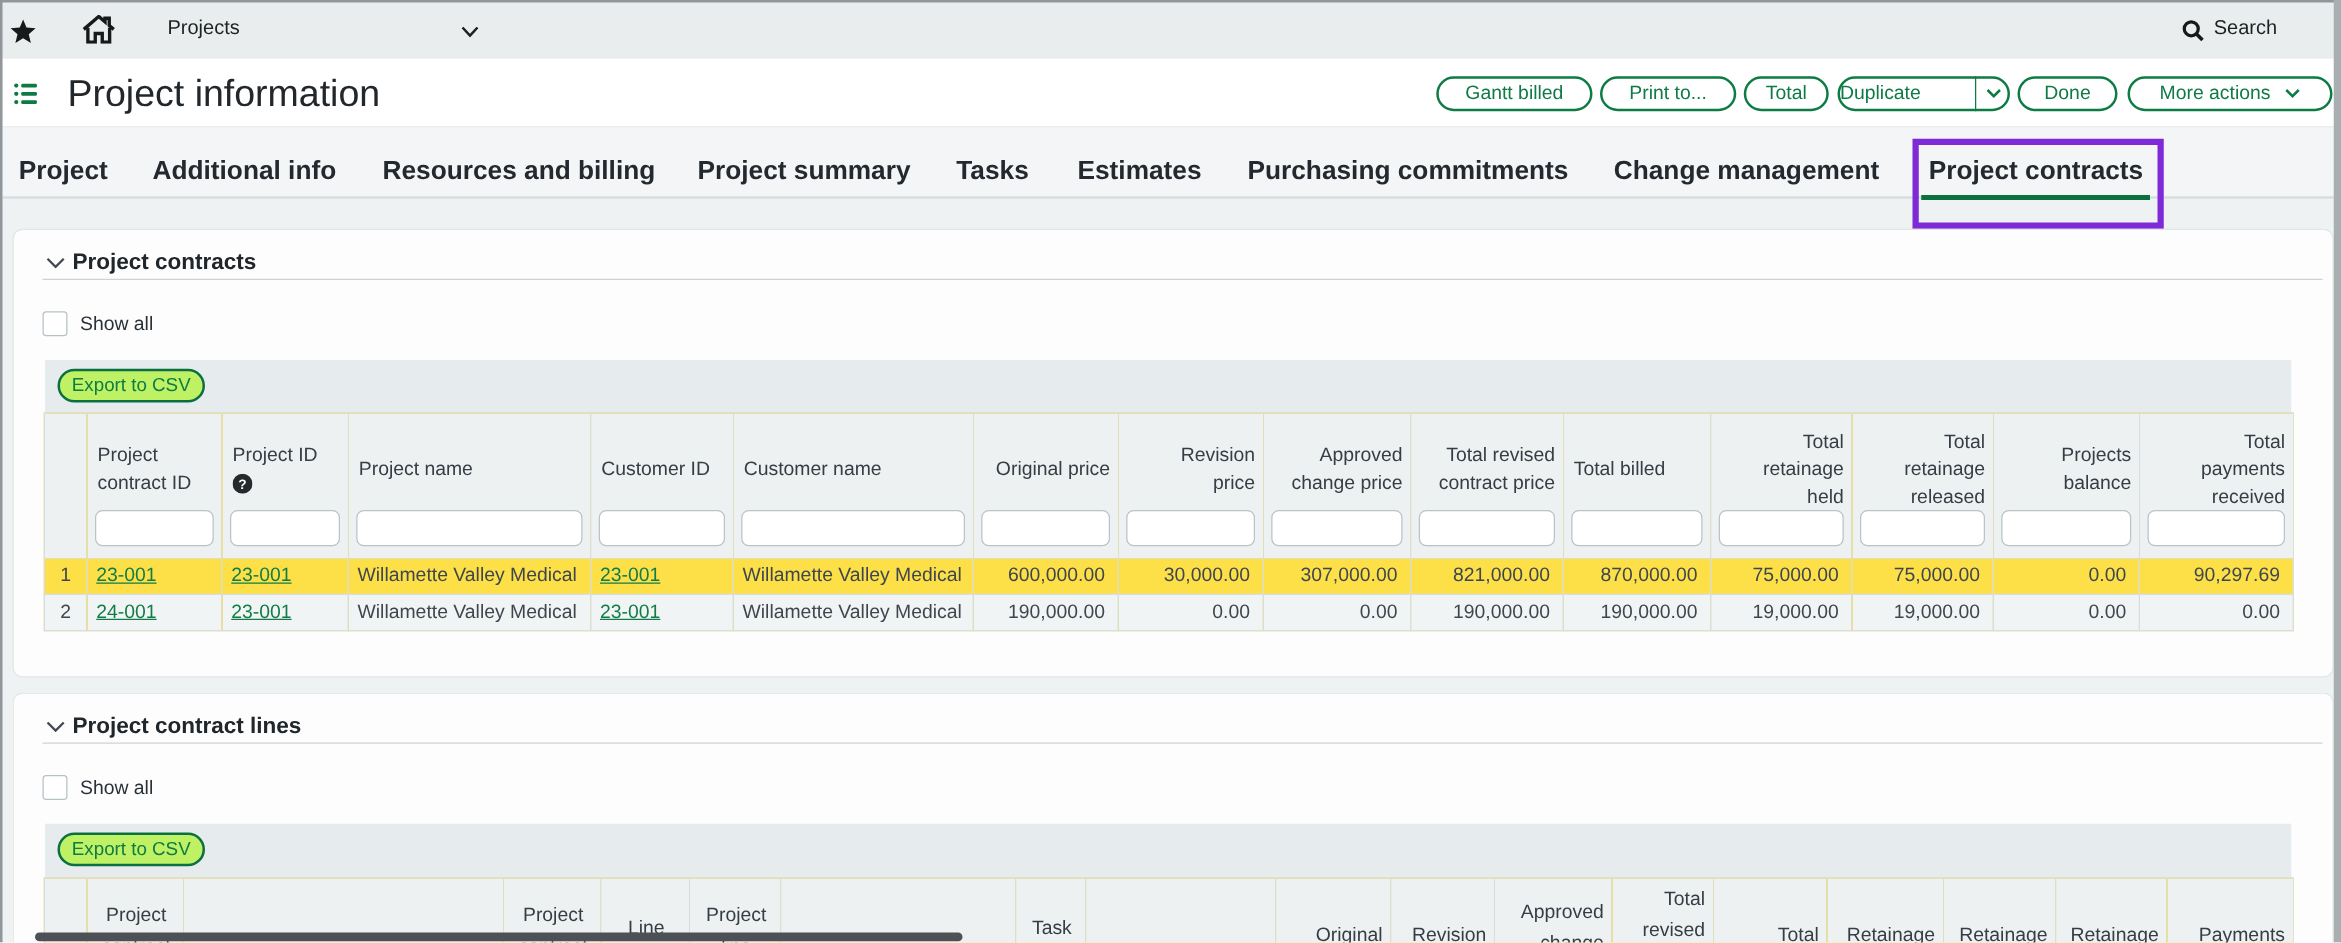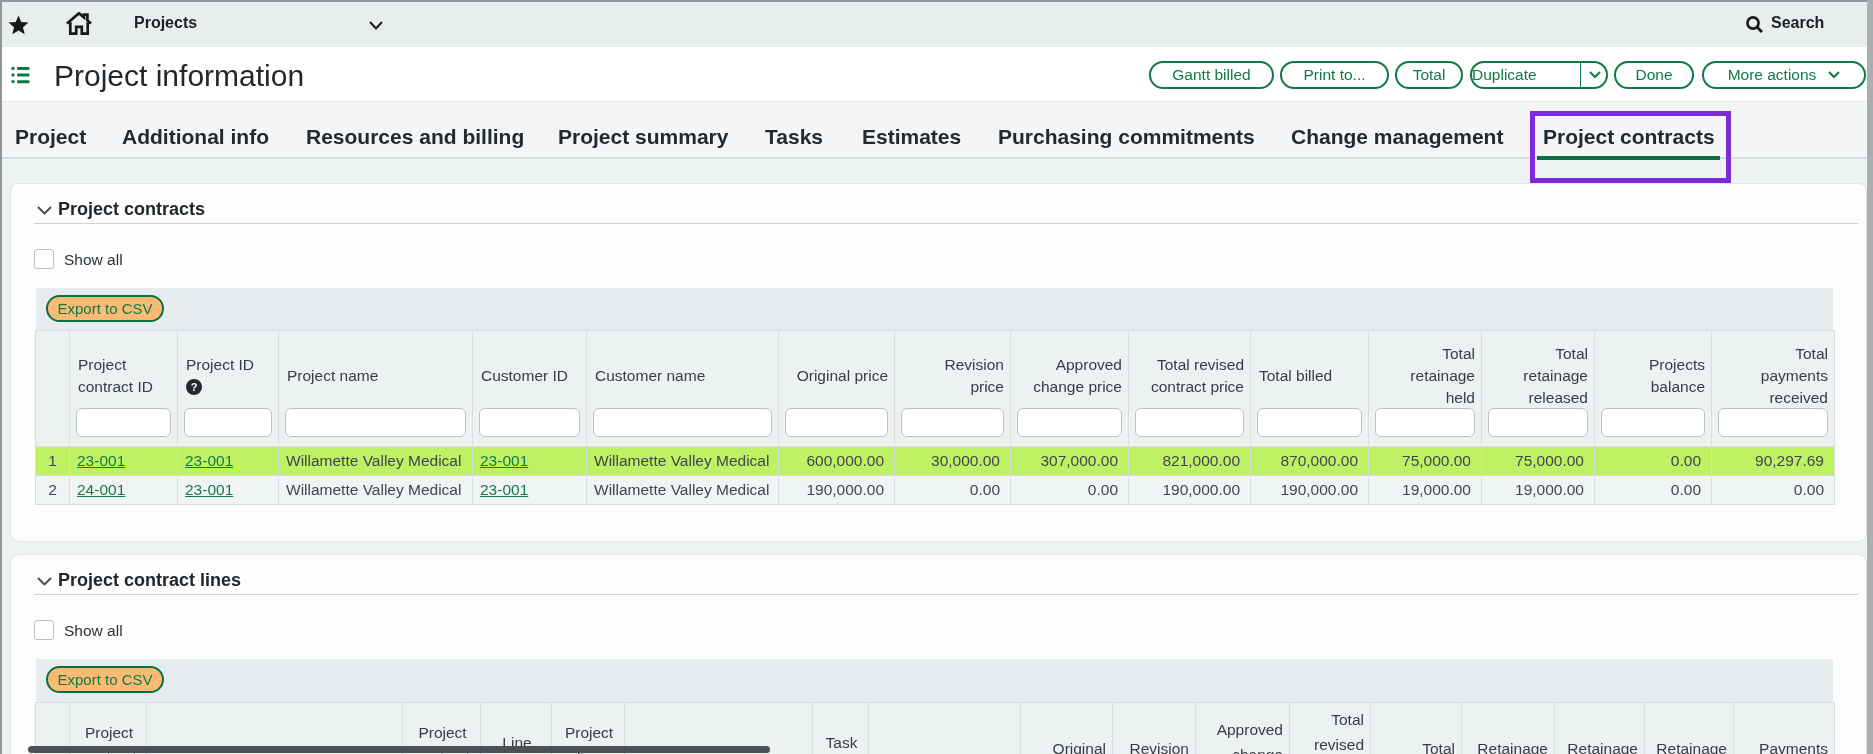--- a/index.html
+++ b/index.html
@@ -1,43 +1,43 @@
 <!DOCTYPE html>
 <html><head>
 <meta charset="utf-8">
 <style>
 *{margin:0;padding:0;box-sizing:border-box;font-family:"Liberation Sans",sans-serif;}
 html,body{width:1873px;height:754px;}
 body{position:relative;background:#eff2f3;overflow:hidden;}
 .abs{position:absolute;}
 
 #topbar{position:absolute;left:0;top:2px;width:1873px;height:45px;background:#e9edee;}
-#topbar .txt{position:absolute;font-size:16px;font-weight:700;color:#1c2124;top:12px;}
+#topbar .txt{position:absolute;font-size:16px;font-weight:400;color:#1c2124;top:12px;}
 
 #tband{position:absolute;left:2px;top:47px;width:1865px;height:55px;background:#ffffff;border-bottom:1px solid #e4e8ea;}
 #ptitle{position:absolute;left:54px;top:60px;font-size:30px;font-weight:500;color:#22272b;line-height:32px;}
 
 .btn{position:absolute;top:61px;height:28px;border:2px solid #0e7b45;border-radius:14px;background:#fff;color:#0e7b45;font-size:15.5px;display:flex;align-items:center;justify-content:center;line-height:16px;}
 
 #tabstrip{position:absolute;left:2px;top:102px;width:1865px;height:57px;background:#f3f5f6;border-bottom:2px solid #d8dde0;}
 .tab{position:absolute;top:125px;font-size:21px;font-weight:700;color:#23292e;line-height:23px;white-space:nowrap;}
 #greenline{position:absolute;left:1537px;top:156px;width:183px;height:4px;background:#0c7040;}
 #purplebox{position:absolute;left:1530px;top:111px;width:201px;height:72px;border:5px solid #7e2ad6;}
 
 .panel{position:absolute;left:10px;width:1857px;background:#fdfdfe;border:1px solid #e0e5e7;border-radius:8px;}
 #panel1{top:183px;height:359px;}
 #panel2{top:554px;height:400px;border-bottom:none;}
 .sectitle{position:absolute;left:47px;top:15px;font-size:18px;font-weight:700;color:#20262a;line-height:20px;}
 .sep{position:absolute;left:23px;right:8px;top:39px;border-top:1px solid #cbd3d7;}
 .chk{position:absolute;left:23px;top:65px;width:20px;height:20px;background:#fff;border:1px solid #b6c1c6;border-radius:3px;}
 .showall{position:absolute;left:53px;top:67px;font-size:15.5px;color:#2a3136;line-height:17px;}
 .toolbar{position:absolute;left:25px;top:104px;width:1797px;height:44px;background:#e6ebed;}
-.expbtn{position:absolute;left:10px;top:7px;width:118px;height:27px;border:2px solid #0a7041;border-radius:13.5px;background:#fdba74;color:#0e7b45;font-size:15px;display:flex;align-items:center;justify-content:center;}
-
-table.grid{position:absolute;border-collapse:collapse;table-layout:fixed;background:#bef264;}
+.expbtn{position:absolute;left:10px;top:7px;width:118px;height:27px;border:2px solid #0a7041;border-radius:13.5px;background:#bef264;color:#0e7b45;font-size:15px;display:flex;align-items:center;justify-content:center;}
+
+table.grid{position:absolute;border-collapse:collapse;table-layout:fixed;background:#fde047;}
 table.grid th,table.grid td{border:1px solid #d7dee1;font-weight:normal;overflow:hidden;}
 table.grid th{background:#edf1f2;position:relative;}
 tr.hrow{height:116px;}
 tr.drow{height:29px;}
 tr.drow td{font-size:15.5px;color:#3f474e;white-space:nowrap;}
 tr.drow2 td{background:#f1f4f5;}
 td.num,th .rt{text-align:right;}
 td.num{padding-right:10px;}
 td.txt{padding-left:7px;}
 td.rn{text-align:center;color:#3c434a;}

